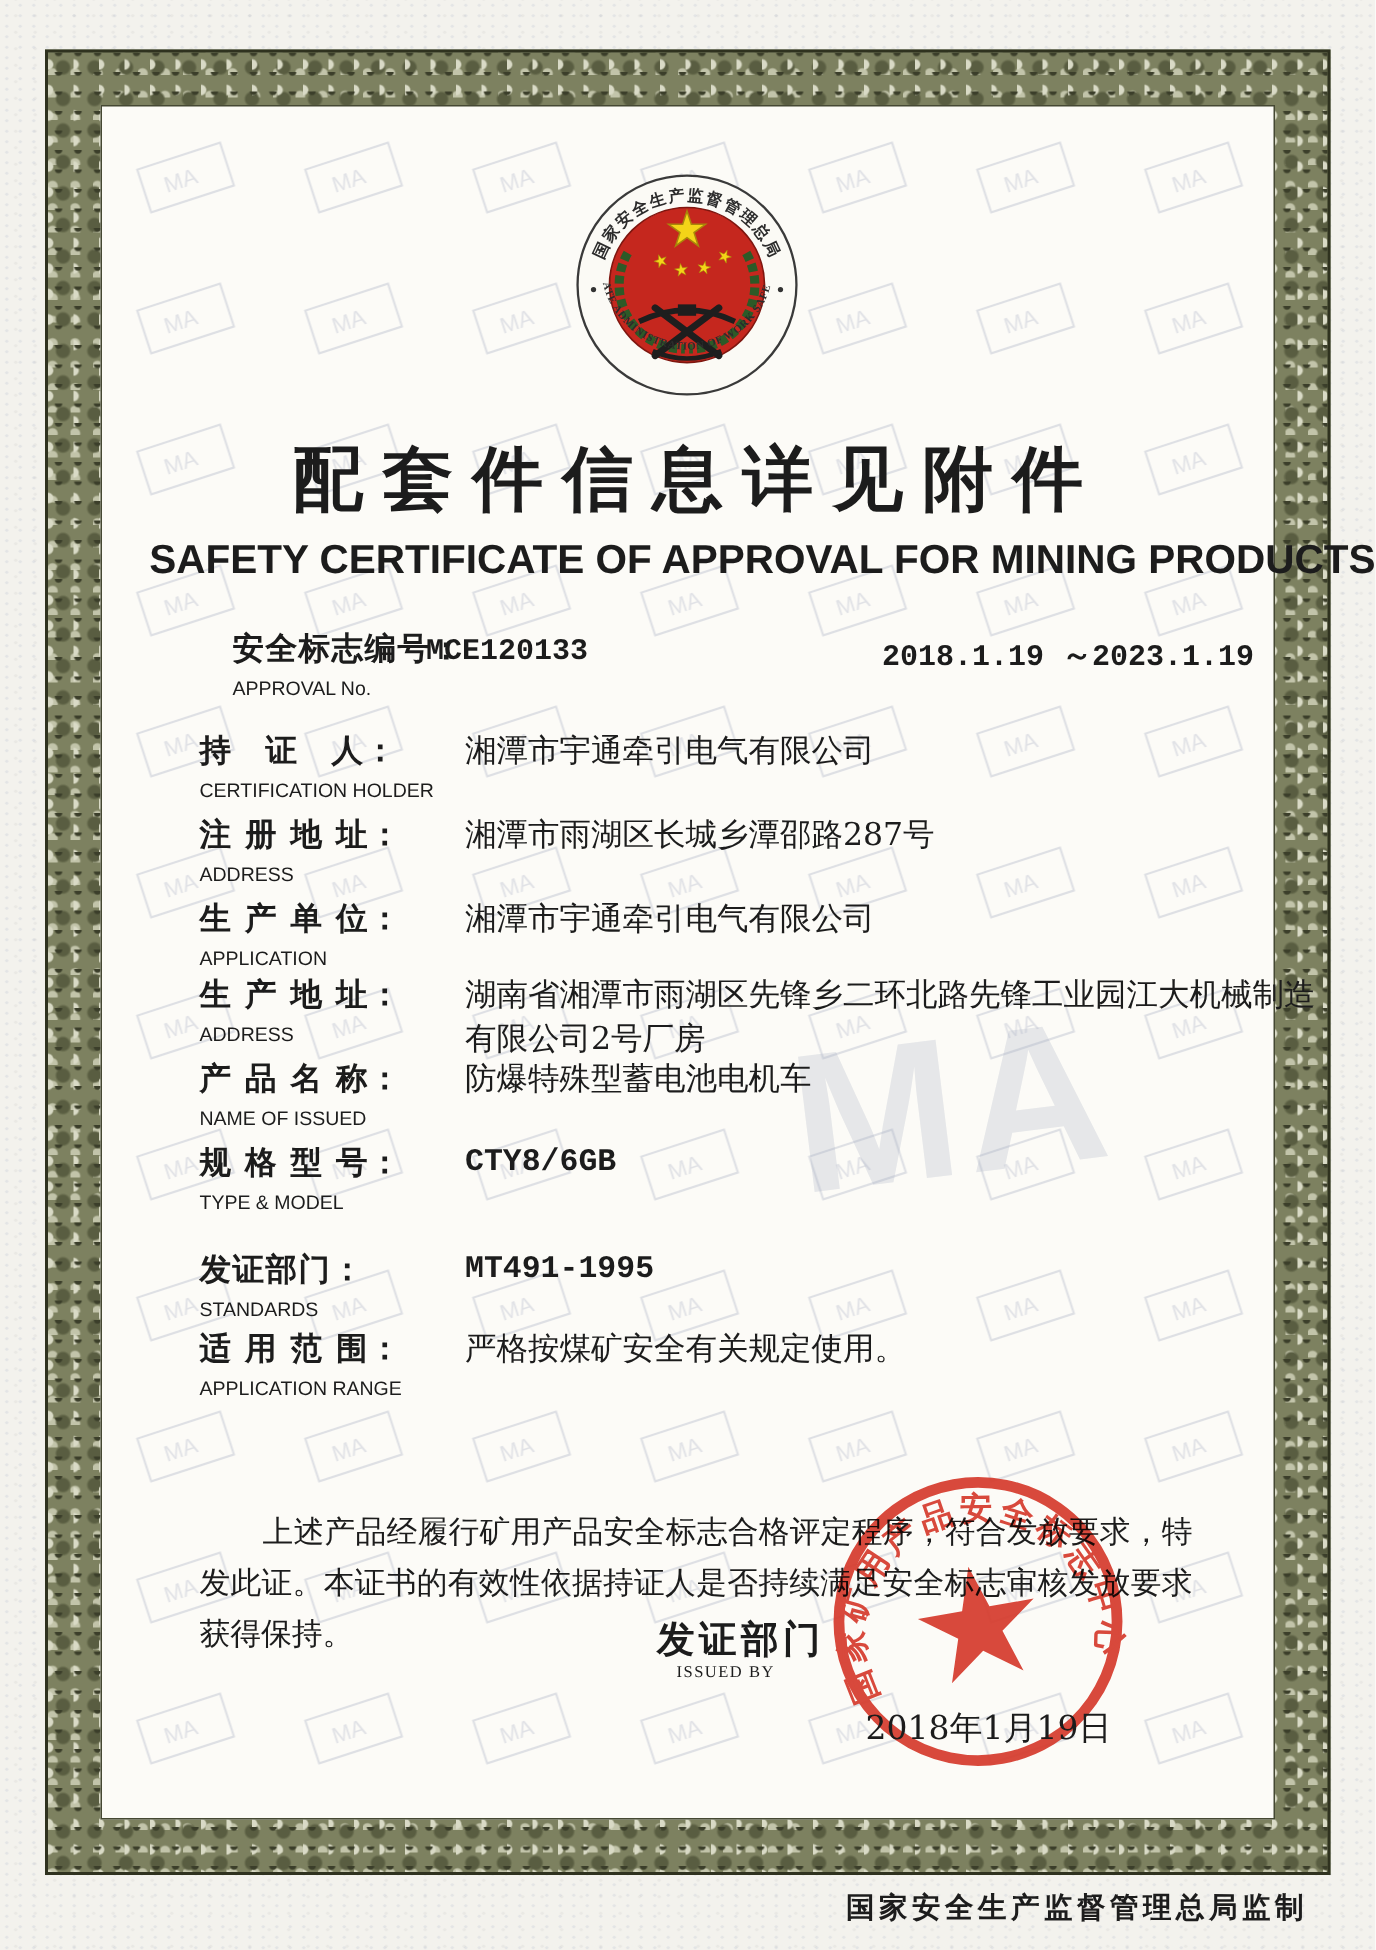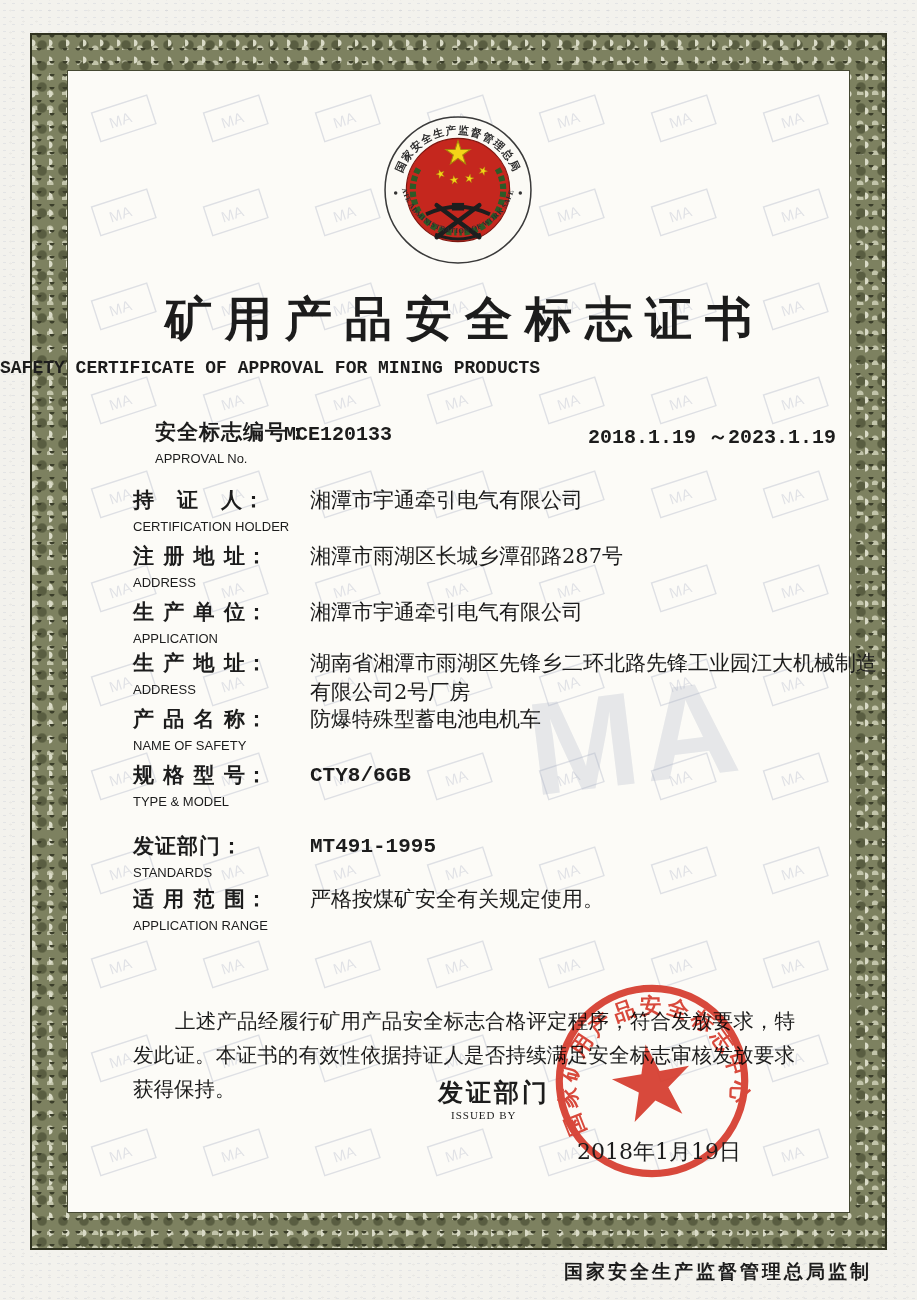--- a/index.html
+++ b/index.html
@@ -24,22 +24,22 @@
         background:#fcfbf7;border:1px solid #454833;}
   .sec-layer{position:absolute;left:69px;top:72px;width:779px;height:1140px;z-index:4;
         opacity:.5;pointer-events:none;}
   .watermark{position:absolute;left:528px;top:662px;z-index:4;pointer-events:none;
         font-family:"Liberation Sans",sans-serif;font-weight:bold;font-size:132px;
         letter-spacing:4px;color:rgba(168,175,192,.26);transform:rotate(-7deg);}
   .content{position:absolute;inset:0;z-index:6;}
   .emblem{position:absolute;left:378px;top:114px;}
   .title-cn{position:absolute;left:0;right:0;top:288px;text-align:center;
         font-size:47px;font-weight:bold;letter-spacing:13px;padding-left:13px;}
-  .title-en{position:absolute;left:0;right:0;top:358px;text-align:left;
-        font-size:18px;font-weight:bold;font-family:Liberation Mono, monospace;}
+  .title-en{position:absolute;left:0;right:0;top:358px;text-align:right;
+        font-size:27px;font-weight:bold;font-family:Liberation Sans, sans-serif;}
   .lab-cn{font-size:21px;font-weight:bold;letter-spacing:1px;white-space:nowrap;}
   .lab-en{font-size:13px;font-family:"Liberation Sans",sans-serif;margin-top:5px;
         letter-spacing:0px;white-space:nowrap;}
   .meta{position:absolute;top:418px;left:155px;}
   .meta2{position:absolute;top:418px;left:440px;}
   .meta-val{position:absolute;top:423px;font-size:20px;
         font-family:"Liberation Mono",monospace;font-weight:bold;white-space:nowrap;}
   .frow{position:absolute;left:133px;}
   .frow .val{position:absolute;left:149px;top:0;width:572px;font-size:21px;
         line-height:29px;font-weight:500;margin-left:28px;}
@@ -106,21 +106,21 @@
       <circle cx="18" cy="104" r="2.3" fill="#333"></circle>
       <circle cx="182" cy="104" r="2.3" fill="#333"></circle>
       <text font-size="14" font-weight="bold" fill="#2c2c2c" letter-spacing="2" font-family="DejaVu Serif, serif">
         <textPath href="#arcTop" startOffset="50%" text-anchor="middle">国家安全生产监督管理总局</textPath>
       </text>
       <text font-size="9.5" font-weight="bold" fill="#2c2c2c" letter-spacing="0.6" font-family="Liberation Serif, serif">
         <textPath href="#arcBot" startOffset="50%" text-anchor="middle">STATE ADMINISTRATION OF WORK SAFETY</textPath>
       </text>
     </svg>
 
-    <div class="title-cn">矿用产品安全标志证书</div>
+    <div class="title-cn">配套件信息详见附件</div>
     <div class="title-en">SAFETY CERTIFICATE OF APPROVAL FOR MINING PRODUCTS</div>
 
     <div class="meta">
       <div class="lab-cn">安全标志编号：</div>
       <div class="lab-en">APPROVAL No.</div>
     </div>
     <div class="meta-val" style="left:284px;">MCE120133</div>
     <div class="meta-val" style="left:588px;">2018.1.19 ～2023.1.19</div>
 
     <div class="frow" style="top:486px">
@@ -138,21 +138,21 @@
       <div class="lab-en">APPLICATION</div>
       <div class="val">湘潭市宇通牵引电气有限公司</div>
     </div>
     <div class="frow" style="top:649px">
       <div class="lab-cn">生 产 地 址：</div>
       <div class="lab-en">ADDRESS</div>
       <div class="val">湖南省湘潭市雨湖区先锋乡二环北路先锋工业园江大机械制造有限公司2号厂房</div>
     </div>
     <div class="frow" style="top:705px">
       <div class="lab-cn">产 品 名 称：</div>
-      <div class="lab-en">NAME OF SAFETY</div>
+      <div class="lab-en">NAME OF ISSUED</div>
       <div class="val">防爆特殊型蓄电池电机车</div>
     </div>
     <div class="frow" style="top:761px">
       <div class="lab-cn">规 格 型 号：</div>
       <div class="lab-en">TYPE &amp; MODEL</div>
       <div class="val" style="font-family:'Liberation Mono',monospace;font-weight:bold;">CTY8/6GB</div>
     </div>
     <div class="frow" style="top:832px">
       <div class="lab-cn">发证部门：</div>
       <div class="lab-en">STANDARDS</div>

